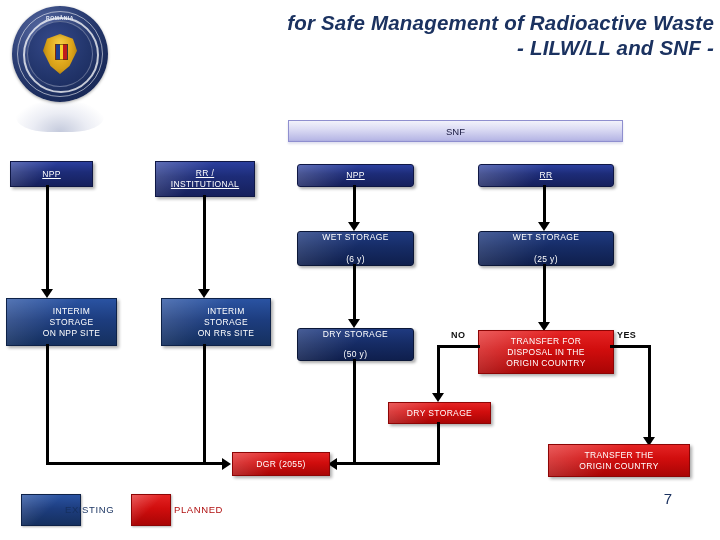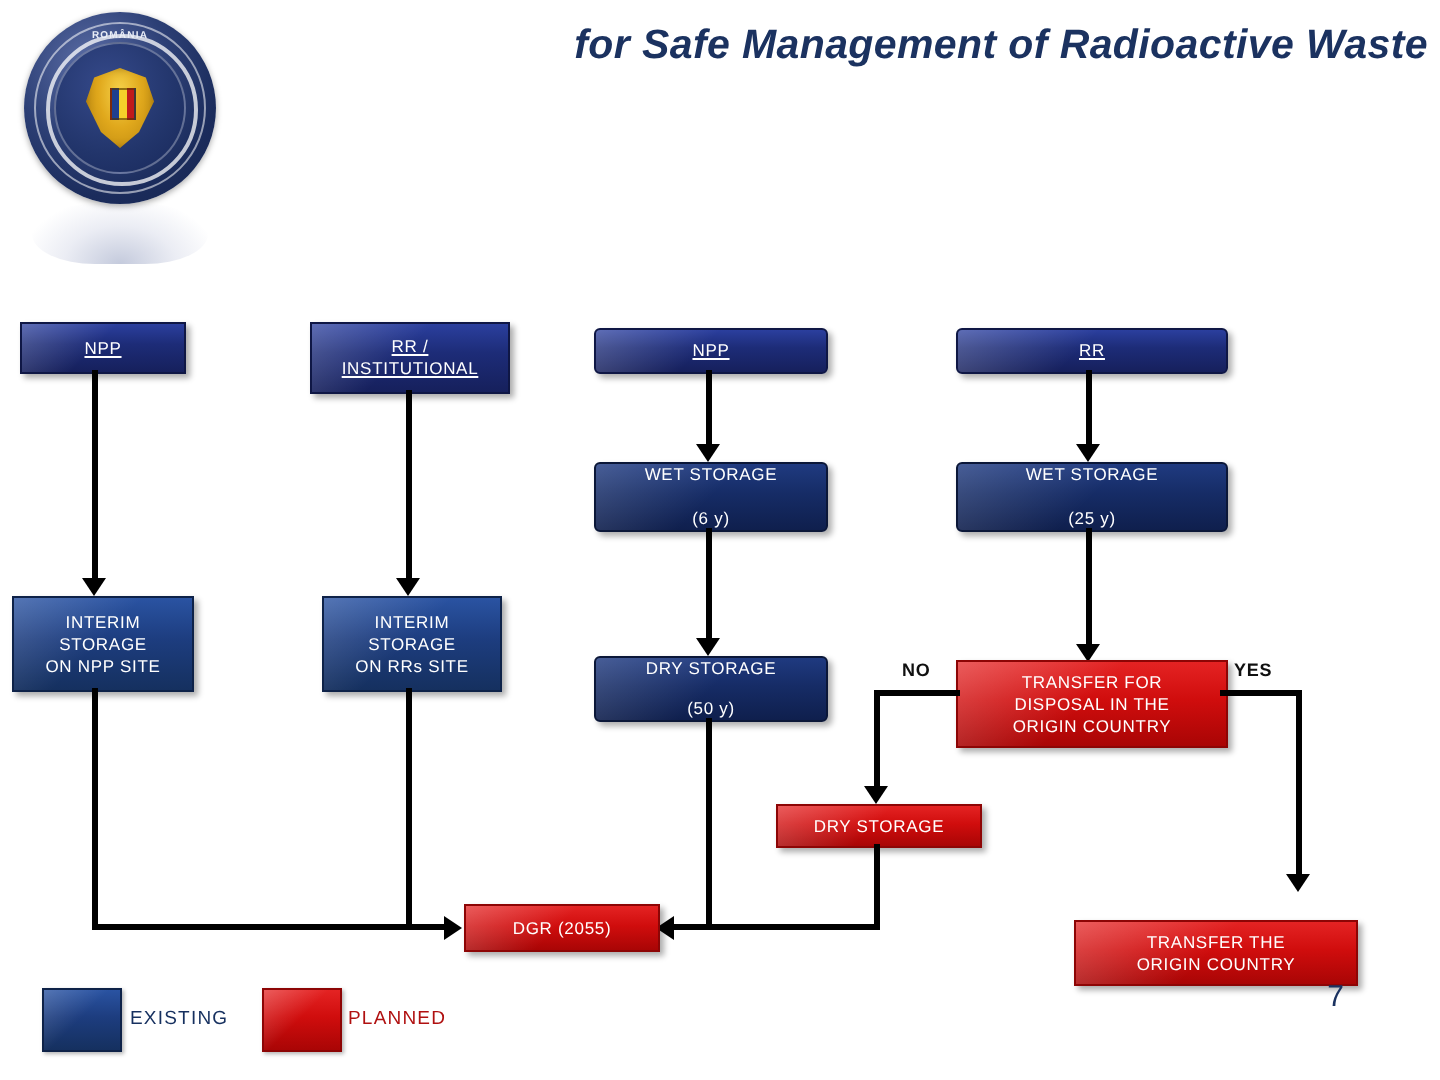--- a/index.html
+++ b/index.html
@@ -132,20 +132,21 @@
       linear-gradient(135deg, rgba(255,255,255,.24) 0%, rgba(255,255,255,0) 46%),
       linear-gradient(180deg, #2b3f9e 0%, #1d2c78 42%, #16205c 100%);
     border: 1px solid #0f1745;
     text-decoration: underline;
   }
   .blue-sq {
     background:
       linear-gradient(135deg, rgba(255,255,255,.20) 0%, rgba(255,255,255,0) 48%),
       linear-gradient(180deg, #2a53a2 0%, #1d3d7f 45%, #15305f 100%);
     border: 1px solid #0e2248;
+    padding-left: 20px;
   }
   .navy-deep {
     background:
       linear-gradient(135deg, rgba(255,255,255,.18) 0%, rgba(255,255,255,0) 50%),
       linear-gradient(180deg, #1f3a80 0%, #162c66 45%, #0f1f4d 100%);
     border: 1px solid #0b1738;
     justify-content: space-between;
   }
   .red {
     background:
@@ -228,22 +229,26 @@
       <div class="seal-ring ring-c"></div>
       <div class="seal-crest"></div>
       <div class="crest-shield"></div>
       <div class="seal-text-top">ROMÂNIA</div>
     </div>
     <div class="seal-reflection"></div>
   </div>
 
   <div id="title">
     <div>for Safe Management of Radioactive Waste</div>
-  </div>
-
+    <div>- LILW/LL and SNF -</div>
+  </div>
+
+  <div class="sect-header" style="left:288px; top:120px; width:333px;">
+    <span>SNF</span>
+  </div>
 
   <div class="fbox blue" style="left:10px; top:161px; width:81px; height:24px;">
     <span>NPP</span>
   </div>
   <div class="ln ln-v" style="left:46px; top:185px; height:107px;"></div>
   <div class="arrow arr-down" style="left:41px; top:289px;"></div>
 
   <div class="fbox blue-sq" style="left:6px; top:298px; width:89px; height:46px; flex-direction:column;">
     <span>INTERIM</span>
     <span>STORAGE</span>
@@ -320,21 +325,21 @@
   <div class="fbox red" style="left:388px; top:402px; width:101px; height:20px;">
     <span>DRY STORAGE</span>
   </div>
   <div class="ln ln-v" style="left:437px; top:422px; height:42px;"></div>
   <div class="ln ln-h" style="left:337px; top:462px; width:103px;"></div>
 
   <div class="fbox red" style="left:232px; top:452px; width:96px; height:22px;">
     <span>DGR (2055)</span>
   </div>
 
-  <div class="fbox red" style="left:537px; top:444px; width:140px; height:31px; flex-direction:column;margin-top:16px;">
+  <div class="fbox red" style="left:548px; top:444px; width:140px; height:31px; flex-direction:column;">
     <span>TRANSFER  THE</span>
     <span>ORIGIN COUNTRY</span>
   </div>
 
   <div class="legend-swatch blue-sq" style="left:21px; top:494px;"></div>
   <div class="legend-label" id="legend-existing-label" style="left:65px; top:504px;">EXISTING</div>
 
   <div class="legend-swatch red" style="left:131px; top:494px;"></div>
   <div class="legend-label" id="legend-planned-label" style="left:174px; top:504px;">PLANNED</div>
 

